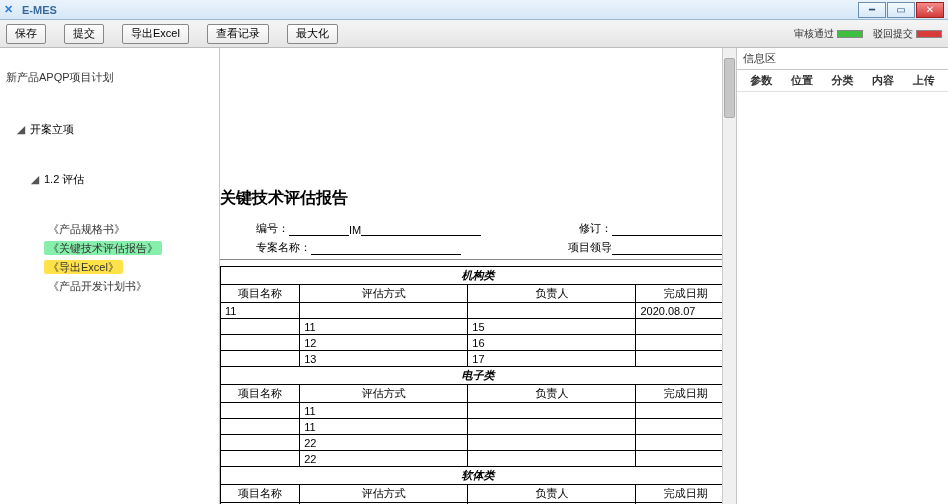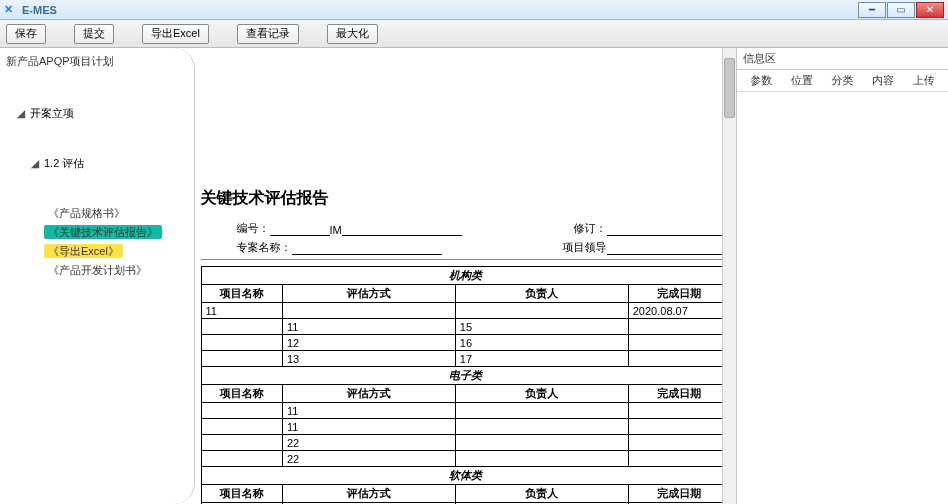--- a/index.html
+++ b/index.html
@@ -7,71 +7,71 @@
 
 
 .titlebar { height: 20px; background: linear-gradient(#eaf3fb,#d6e8f7); display: flex; align-items: center; padding: 0 4px; border-bottom: 1px solid #9ab8d0; }
 .titlebar .app-icon { width: 14px; height: 14px; color: #2a7de1; font-weight: bold; font-size: 11px; margin-right: 4px; }
 .titlebar .title-text { color: #3a6a9a; font-size: 11px; font-weight: bold; }
 .titlebar .win-controls { margin-left: auto; display: flex; gap: 1px; }
 .win-btn { width: 28px; height: 16px; border: 1px solid #6a8fb0; background: linear-gradient(#f4faff,#d6e8f7); display: flex; align-items: center; justify-content: center; font-size: 10px; color: #2a5078; cursor: pointer; }
 .win-btn.close { background: linear-gradient(#f58b8b,#d23a3a); color: #fff; border-color: #a02020; }
 
 
-.toolbar { height: 28px; background: linear-gradient(#f5f5f5,#e5e5e5); border-bottom: 1px solid #bcbcbc; display: flex; align-items: center; padding: 0 6px; gap: 28px; }
+.toolbar { height: 28px; background: linear-gradient(#f5f5f5,#e5e5e5); border-bottom: 1px solid #bcbcbc; display: flex; align-items: center; padding: 0 6px; gap: 18px; }
 .toolbar button { height: 20px; padding: 0 8px; background: linear-gradient(#fdfdfd,#ececec); border: 1px solid #888; border-radius: 2px; font-size: 11px; cursor: pointer; }
 
 .legend { margin-left: auto; display: flex; flex-direction: column; gap: 1px; font-size: 10px; color: #333; }
 .legend-row { display: flex; gap: 10px; align-items: center; }
 .legend-item { display: flex; align-items: center; gap: 3px; }
 .swatch { width: 26px; height: 8px; border: 1px solid #888; }
 .sw-green { background: #3fbf3f; }
 .sw-red { background: #d93a3a; }
 .sw-olive { background: #8a8a2a; }
 .sw-yellow { background: #f2e23a; }
 
 
 .main { display: flex; height: 456px; }
 
 
-.tree-panel { width: 195px; border-right: 1px solid #c7c7c7; background: #fff; padding: 4px 2px; overflow: auto; border-radius: 21px; }
+.tree-panel { width: 220px; border-right: 1px solid #c7c7c7; background: #fff; padding: 20px 2px; overflow: auto; }
 .tree-title { font-size: 11px; color: #333; padding: 2px 4px; }
 .tree ul { list-style: none; padding-left: 14px; margin-top: 33px; }
 .tree li { padding: 2px 0; white-space: nowrap; }
 .tree .exp { display: inline-block; width: 10px; text-align: center; color: #555; cursor: pointer; }
 .tree .node-label { cursor: pointer; padding: 1px 4px; border-radius: 2px; }
 .tree .leaf .node-label { color: #333; }
-.tree .hl1 .node-label { background: #14b8a6; }
+.tree .hl1 .node-label { background: #86efac; }
 .tree .hl2 .node-label { background: #ffe24a; }
 
 
 .doc-wrap { flex: 1; background: #fff; position: relative; overflow: hidden; }
 .doc-scroll { position: absolute; inset: 0; overflow: auto; display: flex; justify-content: center; }
 .doc-page { width: 530px; margin-top: 140px; }
 .doc-title { text-align: left; font-size: 16px; font-weight: bold; margin-bottom: 12px; }
 .meta-row { display: flex; gap: 30px; font-size: 11px; margin: 4px 0 2px; padding: 0 4px; }
 .meta-field { display: flex; align-items: flex-end; margin-left: 32px; }
 .meta-field .lbl { white-space: nowrap; }
 .meta-field .line { border-bottom: 1px solid #000; min-width: 60px; display: inline-block; height: 13px; padding: 0 2px; }
 .meta-field .line.wide { min-width: 120px; }
 .sep-line { border-bottom: 1px solid #888; margin: 4px 0 2px; }
 
 .grid { width: 100%; border-collapse: collapse; margin-top: 6px; }
 .grid th, .grid td { border: 1px solid #000; font-size: 11px; padding: 1px 4px; height: 16px; text-align: left; vertical-align: middle; }
 .grid .sec-head td { text-align: center; font-weight: bold; font-style: italic; }
-.grid th { font-weight: bold; text-align: center; }
+.grid th { font-weight: normal; text-align: center; }
 .col-a { width: 80px; }
 .col-b { width: 170px; }
 .col-c { width: 170px; }
 .col-d { width: 100px; }
 
 
 .info-panel { width: 212px; border-left: 1px solid #c7c7c7; background: #fff; display: flex; flex-direction: column; }
 .info-title { font-size: 11px; color: #333; padding: 3px 6px; border-bottom: 1px solid #c7c7c7; }
-.info-header { display: flex; padding: 3px 4px; border-bottom: 1px solid #e0e0e0; }
+.info-header { display: flex; padding: 3px 4px; border-bottom: 1px solid #e0e0e0; font-weight: bold; }
 .info-header span { font-size: 11px; color: #333; text-align: center; flex: 1; }
 .info-body { flex: 1; }
 
 
 .vscroll { position: absolute; right: 0; top: 0; bottom: 0; width: 14px; background: #f0f0f0; border-left: 1px solid #ccc; }
 .thumb { position: absolute; left: 1px; right: 1px; top: 10px; height: 60px; background: #c7c7c7; border: 1px solid #aaa; border-radius: 2px; }
 
 </style>
 </head>
 <body>
@@ -86,20 +86,30 @@
   </div>
 </div>
 
 <div class="toolbar">
   <button>保存</button>
   <button>提交</button>
   <button>导出Excel</button>
   <button>查看记录</button>
   <button>最大化</button>
   <div class="legend">
+    <div class="legend-row">
+      <div class="legend-item">
+          <span>审核通过</span>
+          <span class="swatch sw-green"></span>
+        </div>
+      <div class="legend-item">
+          <span>驳回提交</span>
+          <span class="swatch sw-red"></span>
+        </div>
+    </div>
   </div>
 </div>
 
 <div class="main">
 
   <div class="tree-panel">
     <div class="tree-title">新产品APQP项目计划</div>
     <div class="tree">
       <ul>
         <li><span class="exp">◢</span><span class="node-label">开案立项</span>

